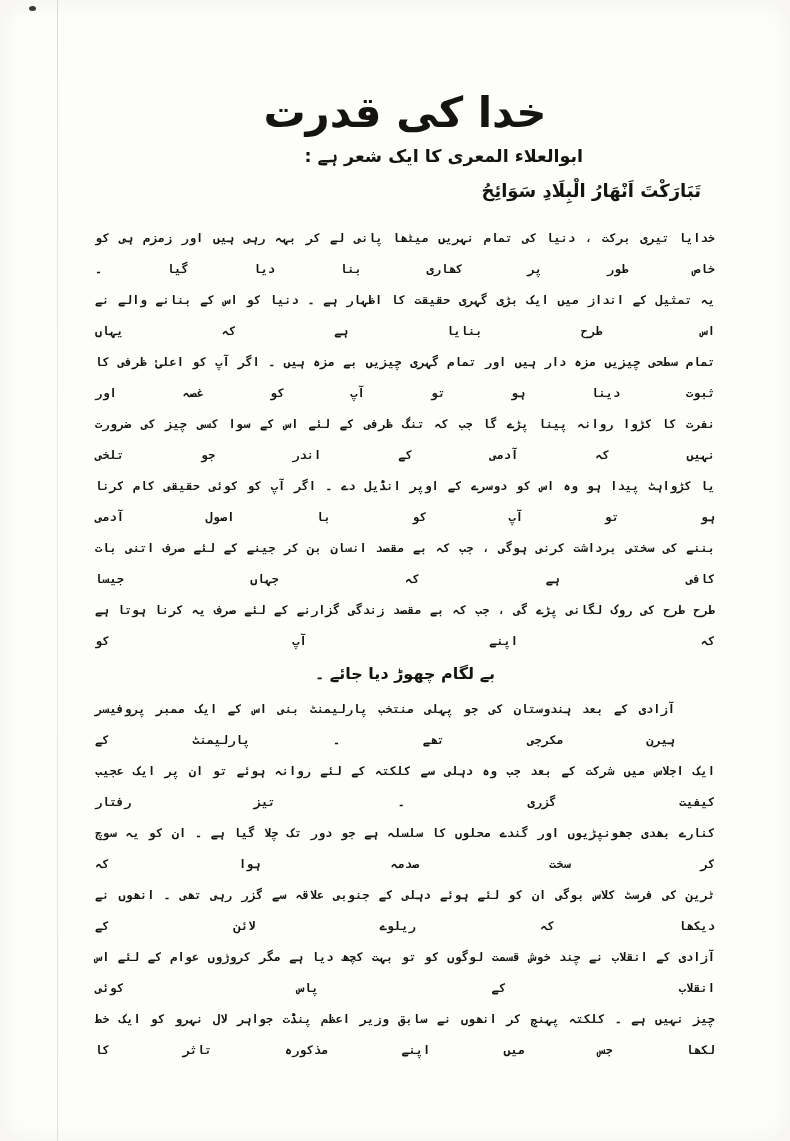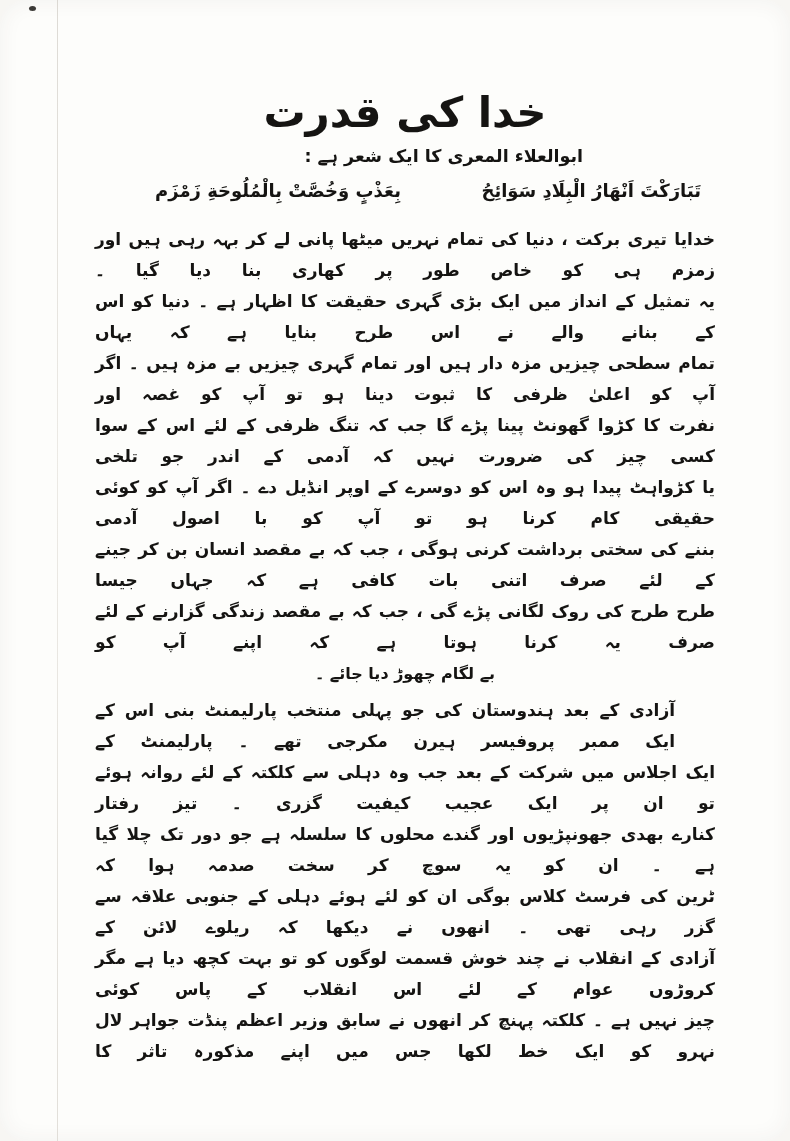--- a/index.html
+++ b/index.html
@@ -51,25 +51,26 @@
     direction: rtl;
     display: flex;
     justify-content: space-between;
     padding-right: 14px; padding-left: 60px;
     font-size: 18px; line-height: 34px;
     font-weight: bold;
   }
   .para { margin: 0; padding: 0; }
   .line {
     direction: rtl;
-    font-size: 17px; line-height: 31px;
+    font-size: 12px; line-height: 31px;
     font-weight: bold;
     text-align: justify;
     text-align-last: justify;
     word-spacing: 1px;
+    font-family: Liberation Mono, monospace;
   }
   .center-line {
     direction: rtl;
     font-size: 16px; line-height: 31px;
     font-weight: bold;
     text-align: right;
     text-align-last: center;
   }
   #para1 { margin-top: 16px; }
   #para2 { margin-top: 6px; }
@@ -83,29 +84,28 @@
   <div class="scan-speck"></div>
 
   <div class="content">
 
     <h1 class="title">خدا کی قدرت</h1>
 
     <div class="intro">ابوالعلاء المعری کا ایک شعر ہے :</div>
 
     <div class="couplet">
       <span>تَبَارَكْتَ اَنْهَارُ الْبِلَادِ سَوَائِحُ</span>
-      <span>بِعَذْبٍ وَخُصَّتْ بِالْمُلُوحَةِ زَمْزَم</span>
     </div>
 
     <div class="para" id="para1">
 
     <div class="line">خدایا تیری برکت ، دنیا کی تمام نہریں میٹھا پانی لے کر بہہ رہی ہیں اور زمزم ہی کو خاص طور پر کھاری بنا دیا گیا ۔</div>
         <div class="line">یہ تمثیل کے انداز میں ایک بڑی گہری حقیقت کا اظہار ہے ۔ دنیا کو اس کے بنانے والے نے اس طرح بنایا ہے کہ یہاں</div>
         <div class="line">تمام سطحی چیزیں مزہ دار ہیں اور تمام گہری چیزیں بے مزہ ہیں ۔ اگر آپ کو اعلیٰ ظرفی کا ثبوت دینا ہو تو آپ کو غصہ اور</div>
-        <div class="line">نفرت کا کڑوا گھونٹ پینا پڑے گا جب کہ تنگ ظرفی کے لئے اس کے سوا کسی چیز کی ضرورت نہیں کہ آدمی کے اندر جو تلخی</div>
+        <div class="line">نفرت کا کڑوا روانہ پینا پڑے گا جب کہ تنگ ظرفی کے لئے اس کے سوا کسی چیز کی ضرورت نہیں کہ آدمی کے اندر جو تلخی</div>
         <div class="line">یا کڑواہٹ پیدا ہو وہ اس کو دوسرے کے اوپر انڈیل دے ۔ اگر آپ کو کوئی حقیقی کام کرنا ہو تو آپ کو با اصول آدمی</div>
         <div class="line">بننے کی سختی برداشت کرنی ہوگی ، جب کہ بے مقصد انسان بن کر جینے کے لئے صرف اتنی بات کافی ہے کہ جہاں جیسا</div>
         <div class="line">طرح طرح کی روک لگانی پڑے گی ، جب کہ بے مقصد زندگی گزارنے کے لئے صرف یہ کرنا ہوتا ہے کہ اپنے آپ کو</div>
       </div>
     <div class="center-line">بے لگام چھوڑ دیا جائے ۔</div>
 
     <div class="para" id="para2">
 
     <div class="line">آزادی کے بعد ہندوستان کی جو پہلی منتخب پارلیمنٹ بنی اس کے ایک ممبر پروفیسر ہیرن مکرجی تھے ۔ پارلیمنٹ کے</div>
         <div class="line">ایک اجلاس میں شرکت کے بعد جب وہ دہلی سے کلکتہ کے لئے روانہ ہوئے تو ان پر ایک عجیب کیفیت گزری ۔ تیز رفتار</div>

